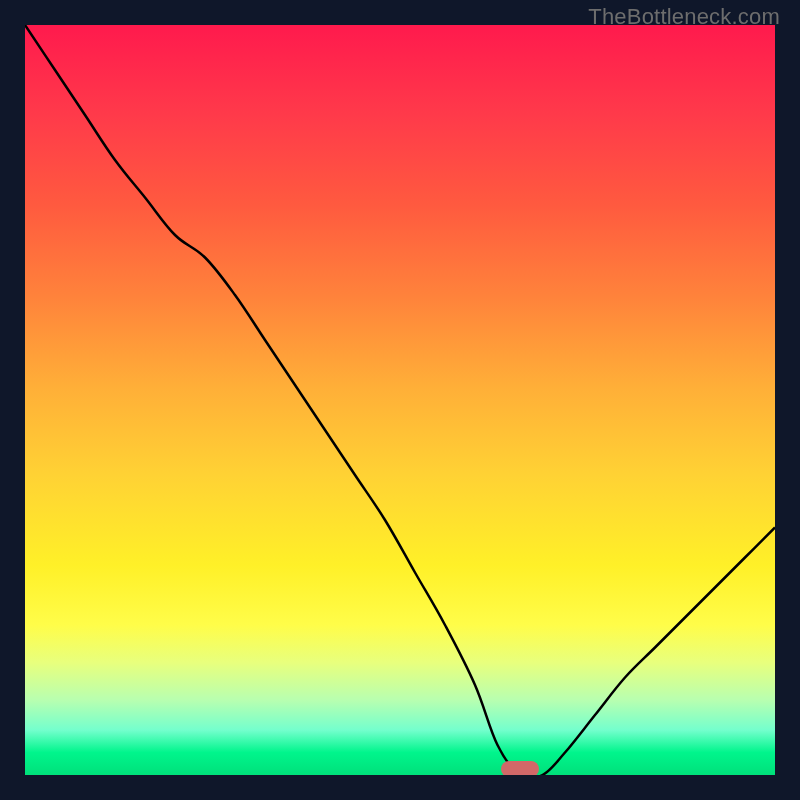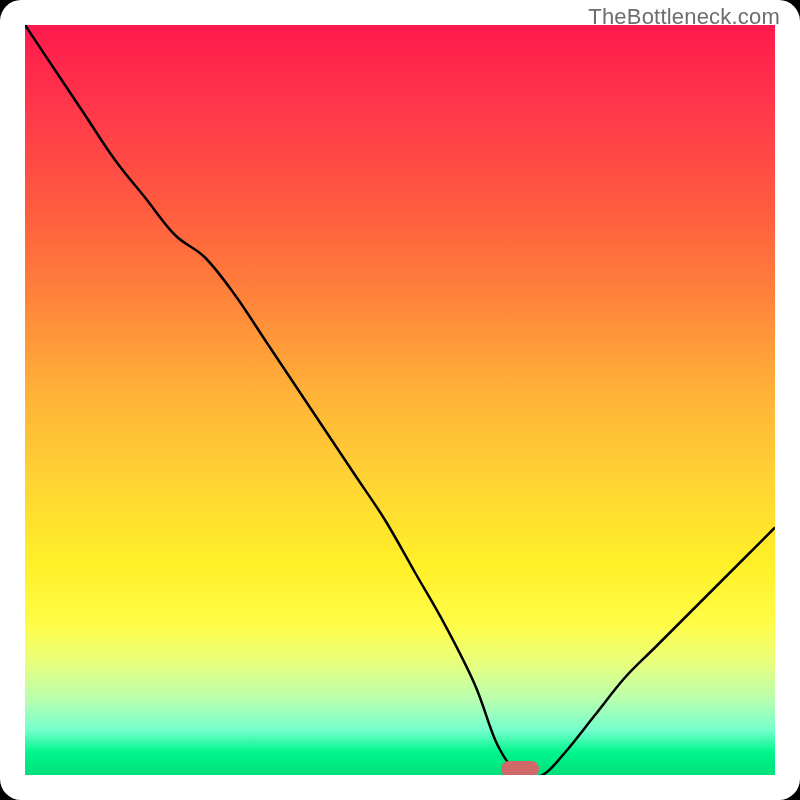--- a/index.html
+++ b/index.html
@@ -7,22 +7,21 @@
     padding: 0;
     width: 800px;
     height: 800px;
     background: #000;
     font-family: Arial, Helvetica, sans-serif;
   }
   .frame {
     position: relative;
     width: 800px;
     height: 800px;
-    background: #ffffff;
-    border-radius: 21px;
+    background: #0f172a;
   }
   .plot {
     position: absolute;
     left: 25px;
     top: 25px;
     width: 750px;
     height: 750px;
     overflow: hidden;
   }
   .gradient {

